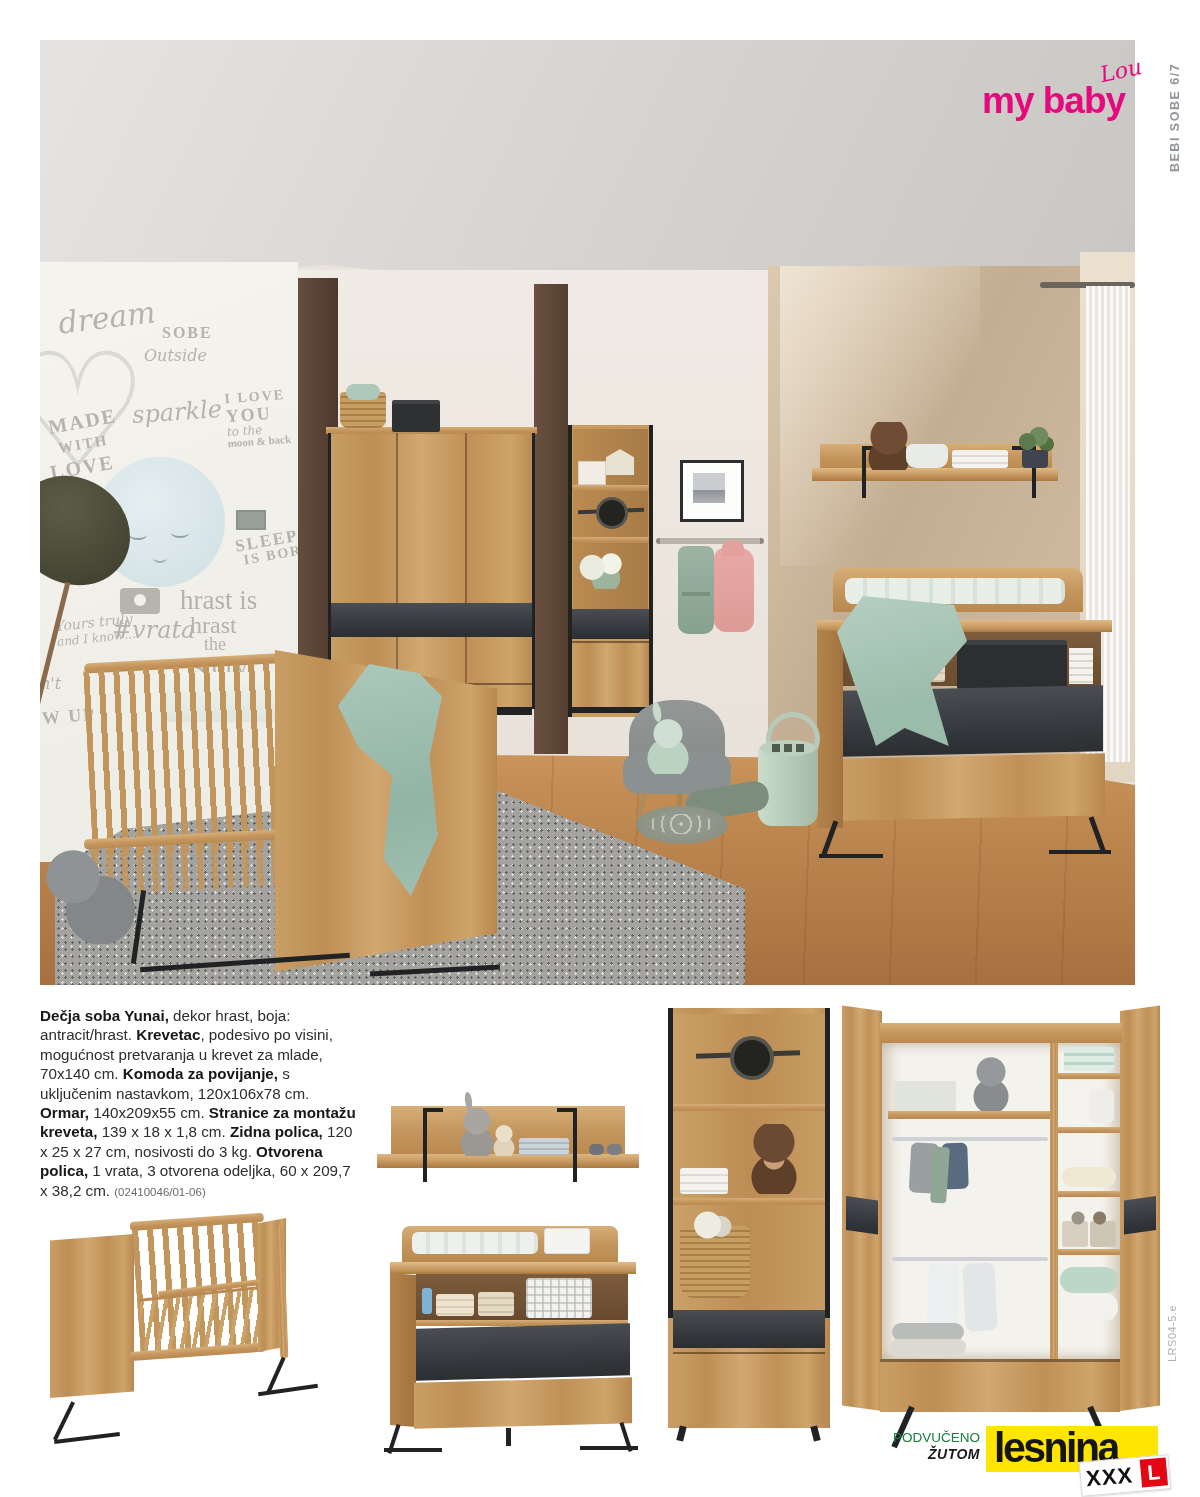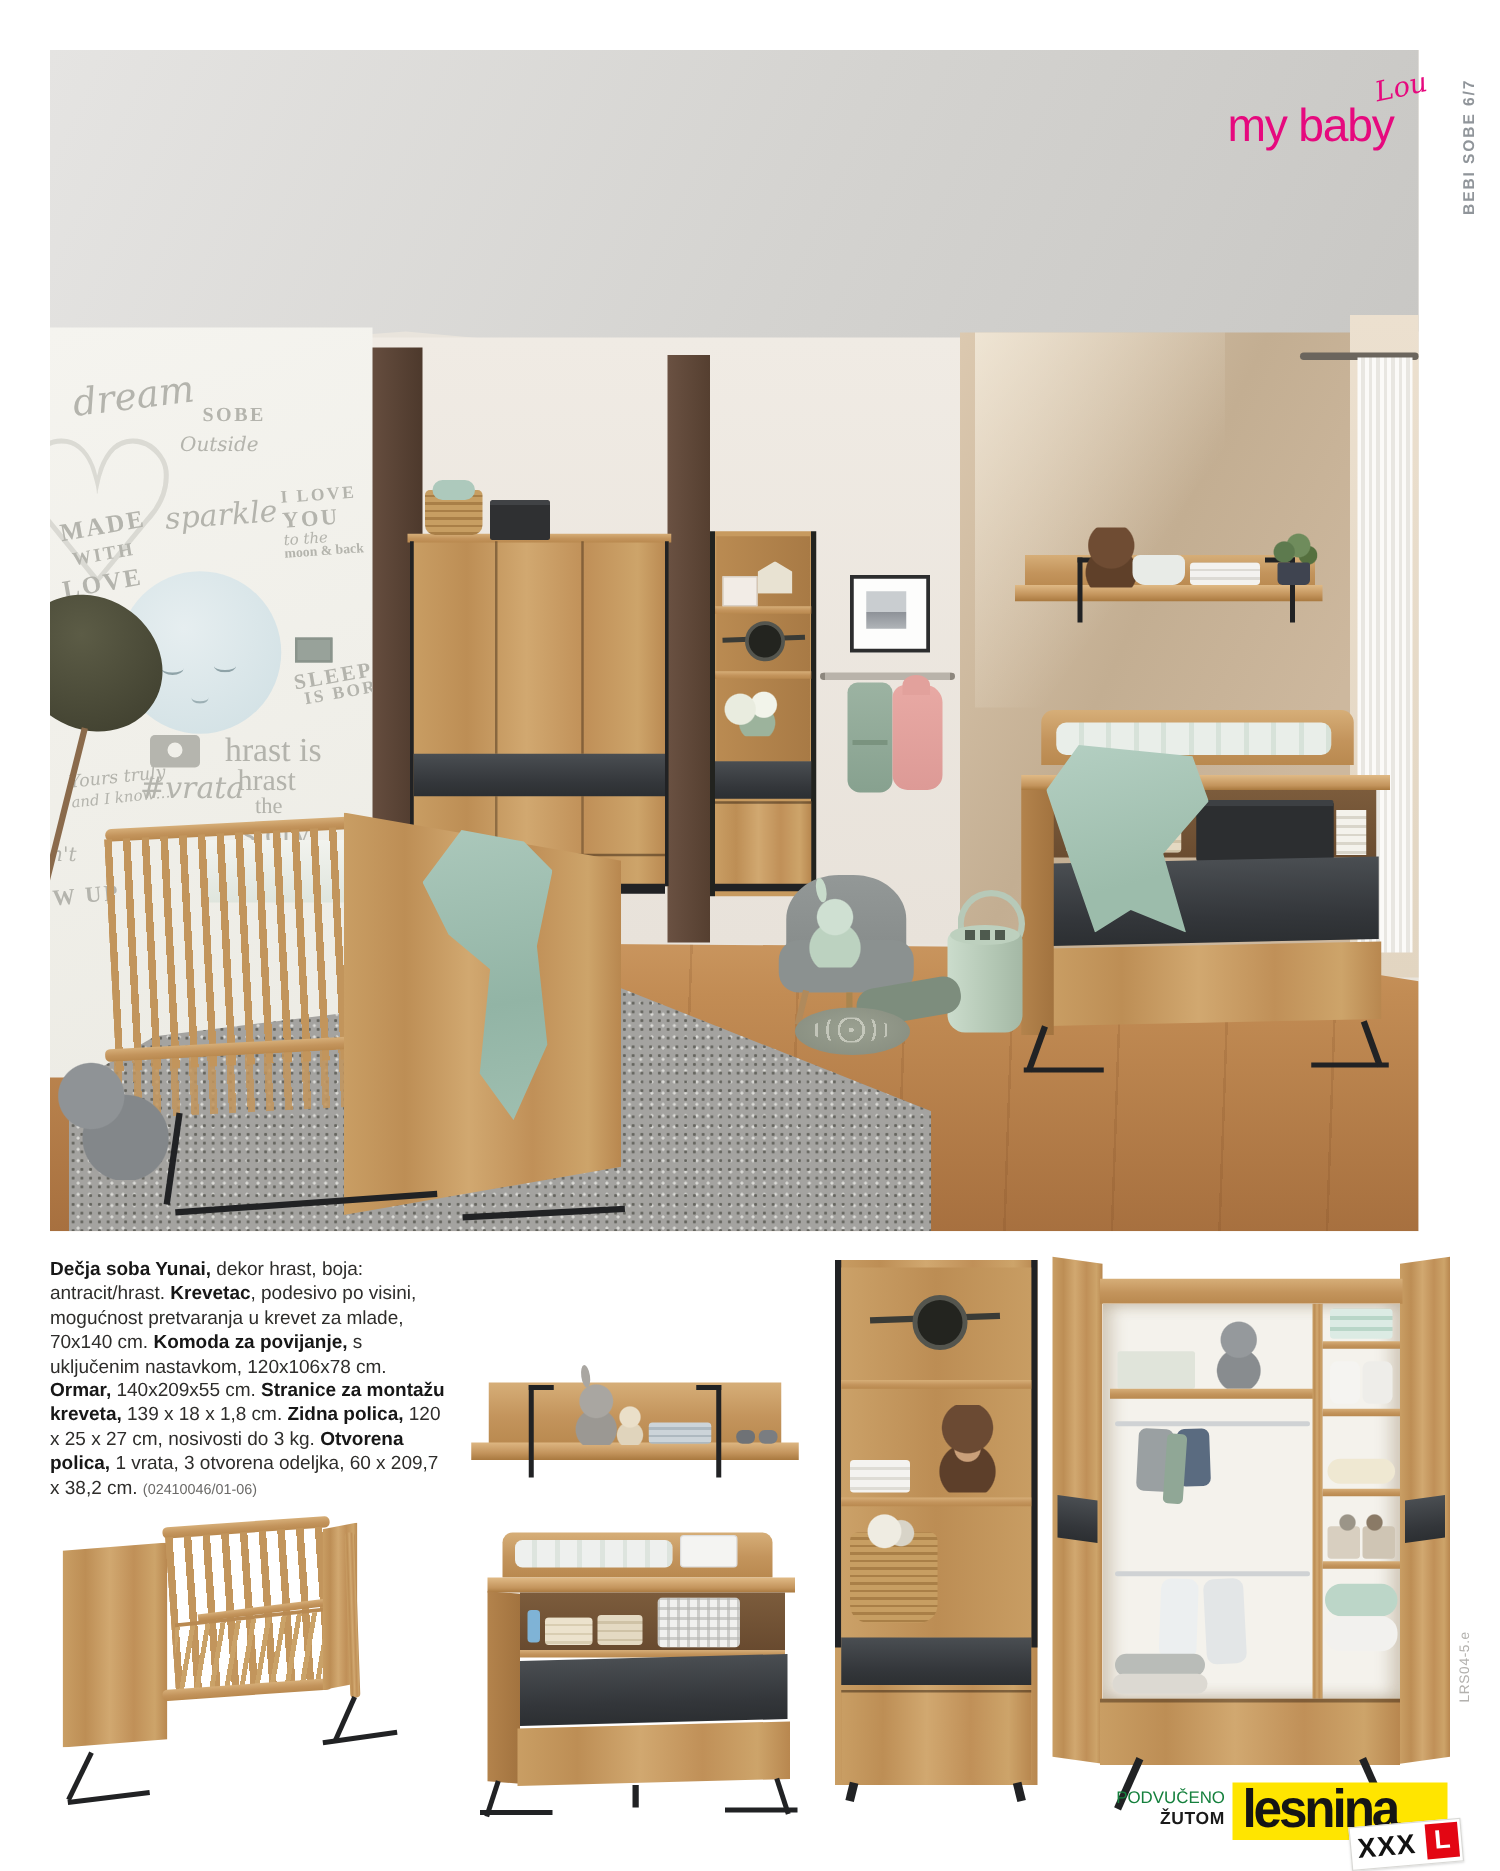--- a/index.html
+++ b/index.html
@@ -204,21 +204,21 @@
       <div class="a" style="left:268px;top:26px;width:104px;height:232px;background:linear-gradient(170deg,#abc8bb,#92b4a5 60%,#9fbfb0);clip-path:polygon(30% 0,78% 4%,100% 14%,88% 40%,96% 74%,70% 100%,44% 84%,52% 48%,20% 36%,0 18%);"></div>
       <div class="a noir" style="left:70px;top:322px;width:210px;height:5px;transform:rotate(-4deg);"></div>
       <div class="a noir" style="left:66px;top:252px;width:5px;height:74px;transform:rotate(8deg);"></div>
       <div class="a noir" style="left:300px;top:330px;width:130px;height:5px;transform:rotate(-3deg);"></div>
     </div>
 
     <div class="a" style="left:0;top:808px;width:110px;height:96px;background:radial-gradient(circle at 30% 30%,#8f9396 26px,rgba(0,0,0,0) 27px),radial-gradient(circle at 55% 65%,#83878a 34px,rgba(0,0,0,0) 35px);"></div>
   </div>
 
   <div class="a" style="left:982px;top:58px;width:160px;height:72px;">
-    <div class="a" style="left:0;top:22px;font-size:37px;font-weight:normal;letter-spacing:-1px;color:#e6097e;">my baby</div>
+    <div class="a" style="left:0;top:22px;font-size:37px;font-weight:bold;letter-spacing:-1px;color:#e6097e;">my baby</div>
     <div class="a script" style="left:118px;top:0;font-size:22px;color:#e6097e;transform:rotate(-12deg);">Lou</div>
   </div>
 
   <div class="a vtext" style="left:1168px;top:42px;height:130px;">BEBI SOBE  6/7</div>
 
   <div class="a desc" style="left:40px;top:1006px;width:316px;"><b>Dečja soba Yunai,</b><span> dekor hrast, boja: antracit/hrast. </span><b>Krevetac</b><span>, podesivo po visini, mogućnost pretvaranja u krevet za mlade, 70x140 cm. </span><b>Komoda za povijanje,</b><span> s uključenim nastavkom, 120x106x78 cm. </span><b>Ormar,</b><span> 140x209x55 cm. </span><b>Stranice za montažu kreveta,</b><span> 139 x 18 x 1,8 cm. </span><b>Zidna polica,</b><span> 120 x 25 x 27 cm, nosivosti do 3 kg. </span><b>Otvorena polica,</b><span> 1 vrata, 3 otvorena odeljka, 60 x 209,7 x 38,2 cm. </span><span class="code">(02410046/01-06)</span></div>
 
   <div class="a" style="left:40px;top:1192px;width:300px;height:255px;">
     <div class="a oak" style="left:10px;top:42px;width:84px;height:164px;clip-path:polygon(0 4%,100% 0,100% 96%,0 100%);"></div>
     <div class="a oakh" style="left:90px;top:30px;width:134px;height:9px;transform:rotate(-4deg);transform-origin:left;border-radius:4px;"></div>
@@ -327,21 +327,21 @@
     <div class="a oak" style="left:38px;top:364px;width:240px;height:50px;border-top:3px solid rgba(50,32,15,.45);"></div>
     <div class="a noir" style="left:58px;top:410px;width:6px;height:44px;transform:rotate(24deg);"></div>
     <div class="a noir" style="left:254px;top:410px;width:6px;height:44px;transform:rotate(-24deg);"></div>
     <div class="a noir" style="left:154px;top:440px;width:9px;height:7px;"></div>
   </div>
 
   <div class="a vtext" style="left:1166px;top:1262px;height:100px;font-weight:normal;font-size:11px;color:#b3b1ae;letter-spacing:.5px;">LRS04-5.e</div>
 
   <div class="a" style="left:860px;top:1430px;width:120px;text-align:right;line-height:16px;">
     <div style="font-size:13.5px;color:#15803d;">PODVUČENO</div>
-    <div style="font-size:14px;font-weight:bold;color:#1a1a1a;letter-spacing:.5px;">ŽUTOM</div>
+    <div style="font-size:14px;font-weight:bold;color:#1a1a1a;letter-spacing:.5px;font-style:italic;">ŽUTOM</div>
   </div>
 
   <div class="a" style="left:986px;top:1426px;width:174px;height:71px;">
     <div class="a" style="left:0;top:0;width:172px;height:46px;background:#ffe500;"></div>
     <div class="a" style="left:8px;top:-2px;font-size:41px;font-weight:bold;color:#151515;letter-spacing:-2.5px;transform:scaleY(1.05);">lesnina</div>
     <div class="a" style="left:94px;top:32px;width:88px;height:33px;background:#fff;border:1px solid #d9d9d6;transform:rotate(-5deg);box-shadow:0 1px 2px rgba(0,0,0,.15);">
       <span style="position:absolute;left:5px;top:4px;font-size:22px;font-weight:bold;color:#111;letter-spacing:1px;">XXX</span>
       <span class="a" style="left:60px;top:2px;width:26px;height:28px;background:#e30613;text-align:center;">
         <span style="font-size:21px;font-weight:bold;color:#fff;line-height:28px;">L</span>
       </span>

